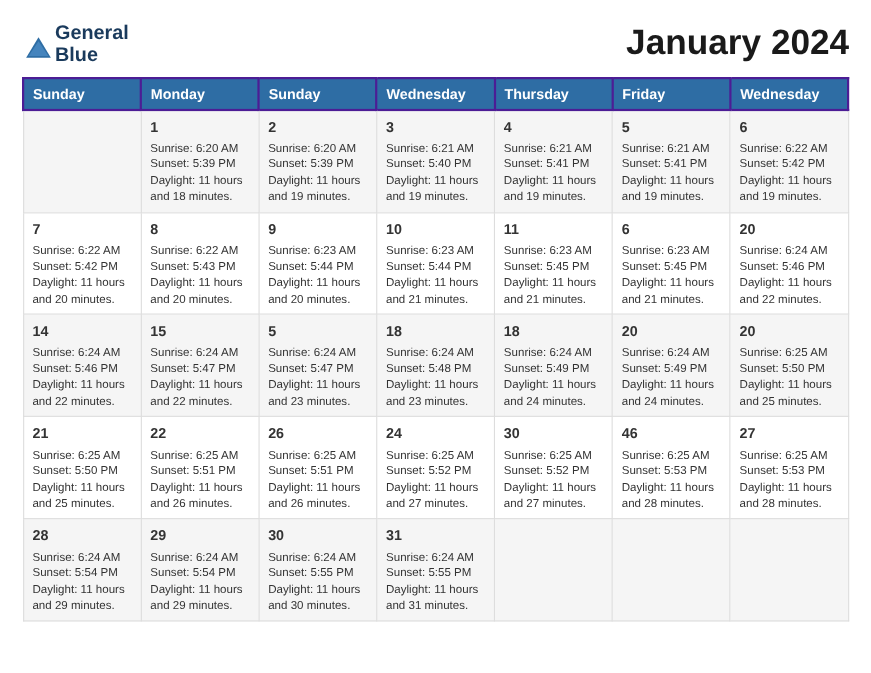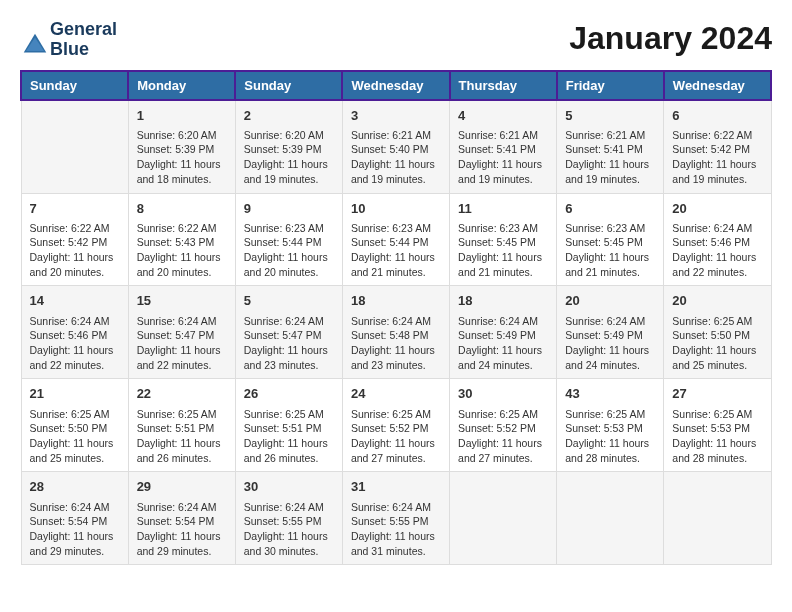--- a/index.html
+++ b/index.html
@@ -291,21 +291,21 @@
 and 27 minutes.</div>
         </td>
         <td>
           <span class="day-num">30</span>
           <div class="cell-content" style="white-space: pre-line;">Sunrise: 6:25 AM
 Sunset: 5:52 PM
 Daylight: 11 hours
 and 27 minutes.</div>
         </td>
         <td>
-          <span class="day-num">43</span>
+          <span class="day-num">46</span>
           <div class="cell-content" style="white-space: pre-line;">Sunrise: 6:25 AM
 Sunset: 5:53 PM
 Daylight: 11 hours
 and 28 minutes.</div>
         </td>
         <td>
           <span class="day-num">27</span>
           <div class="cell-content" style="white-space: pre-line;">Sunrise: 6:25 AM
 Sunset: 5:53 PM
 Daylight: 11 hours

